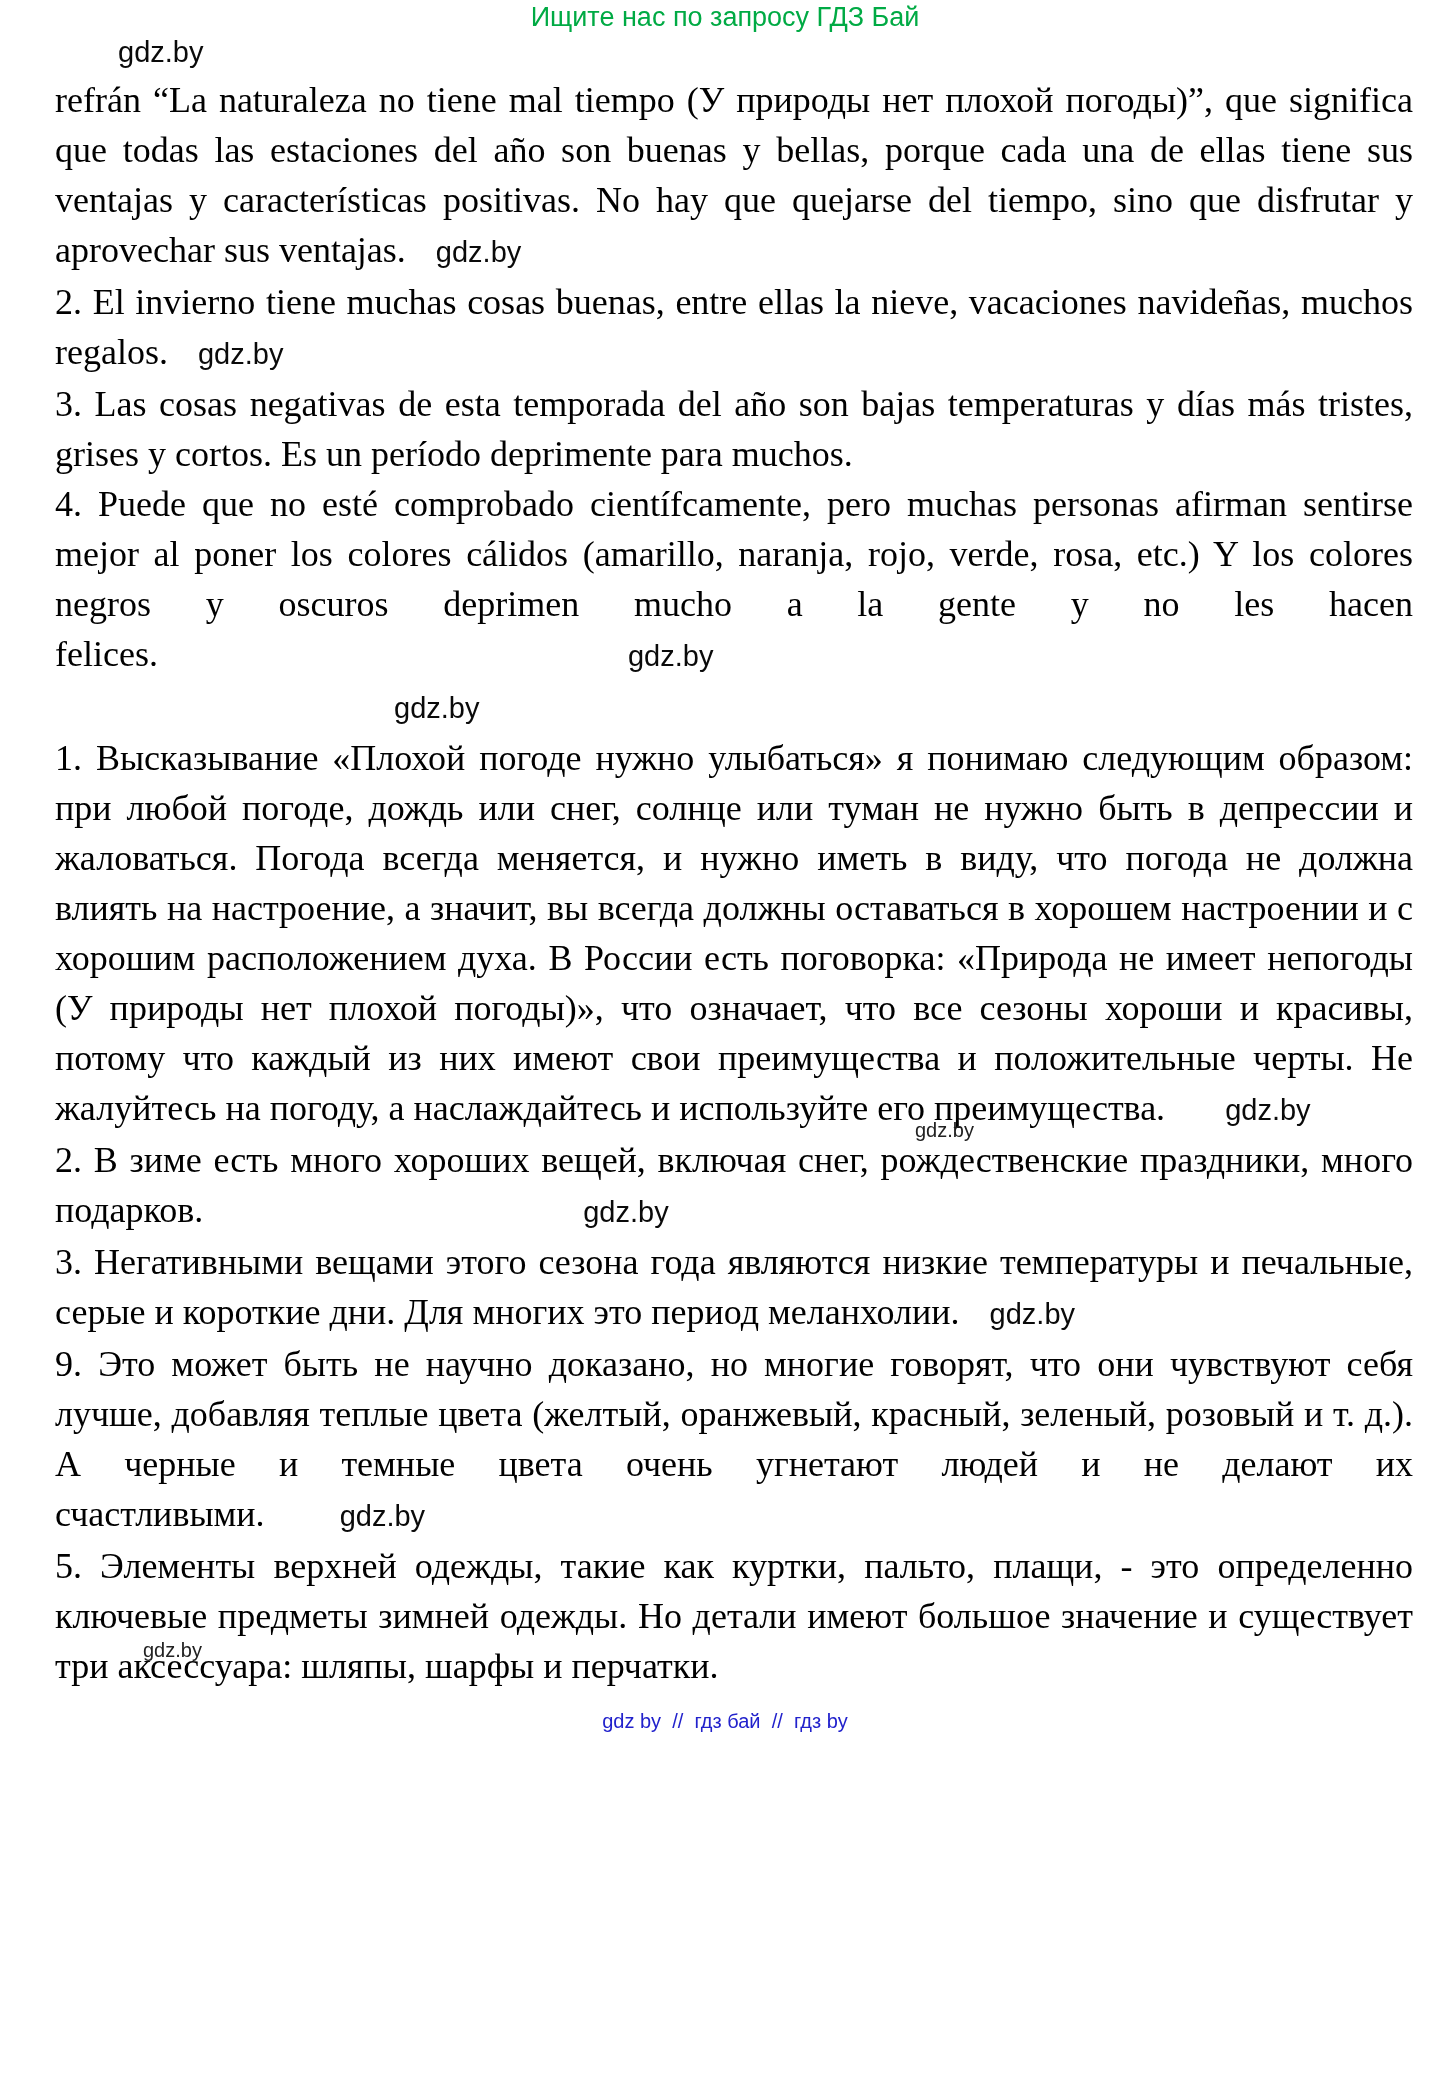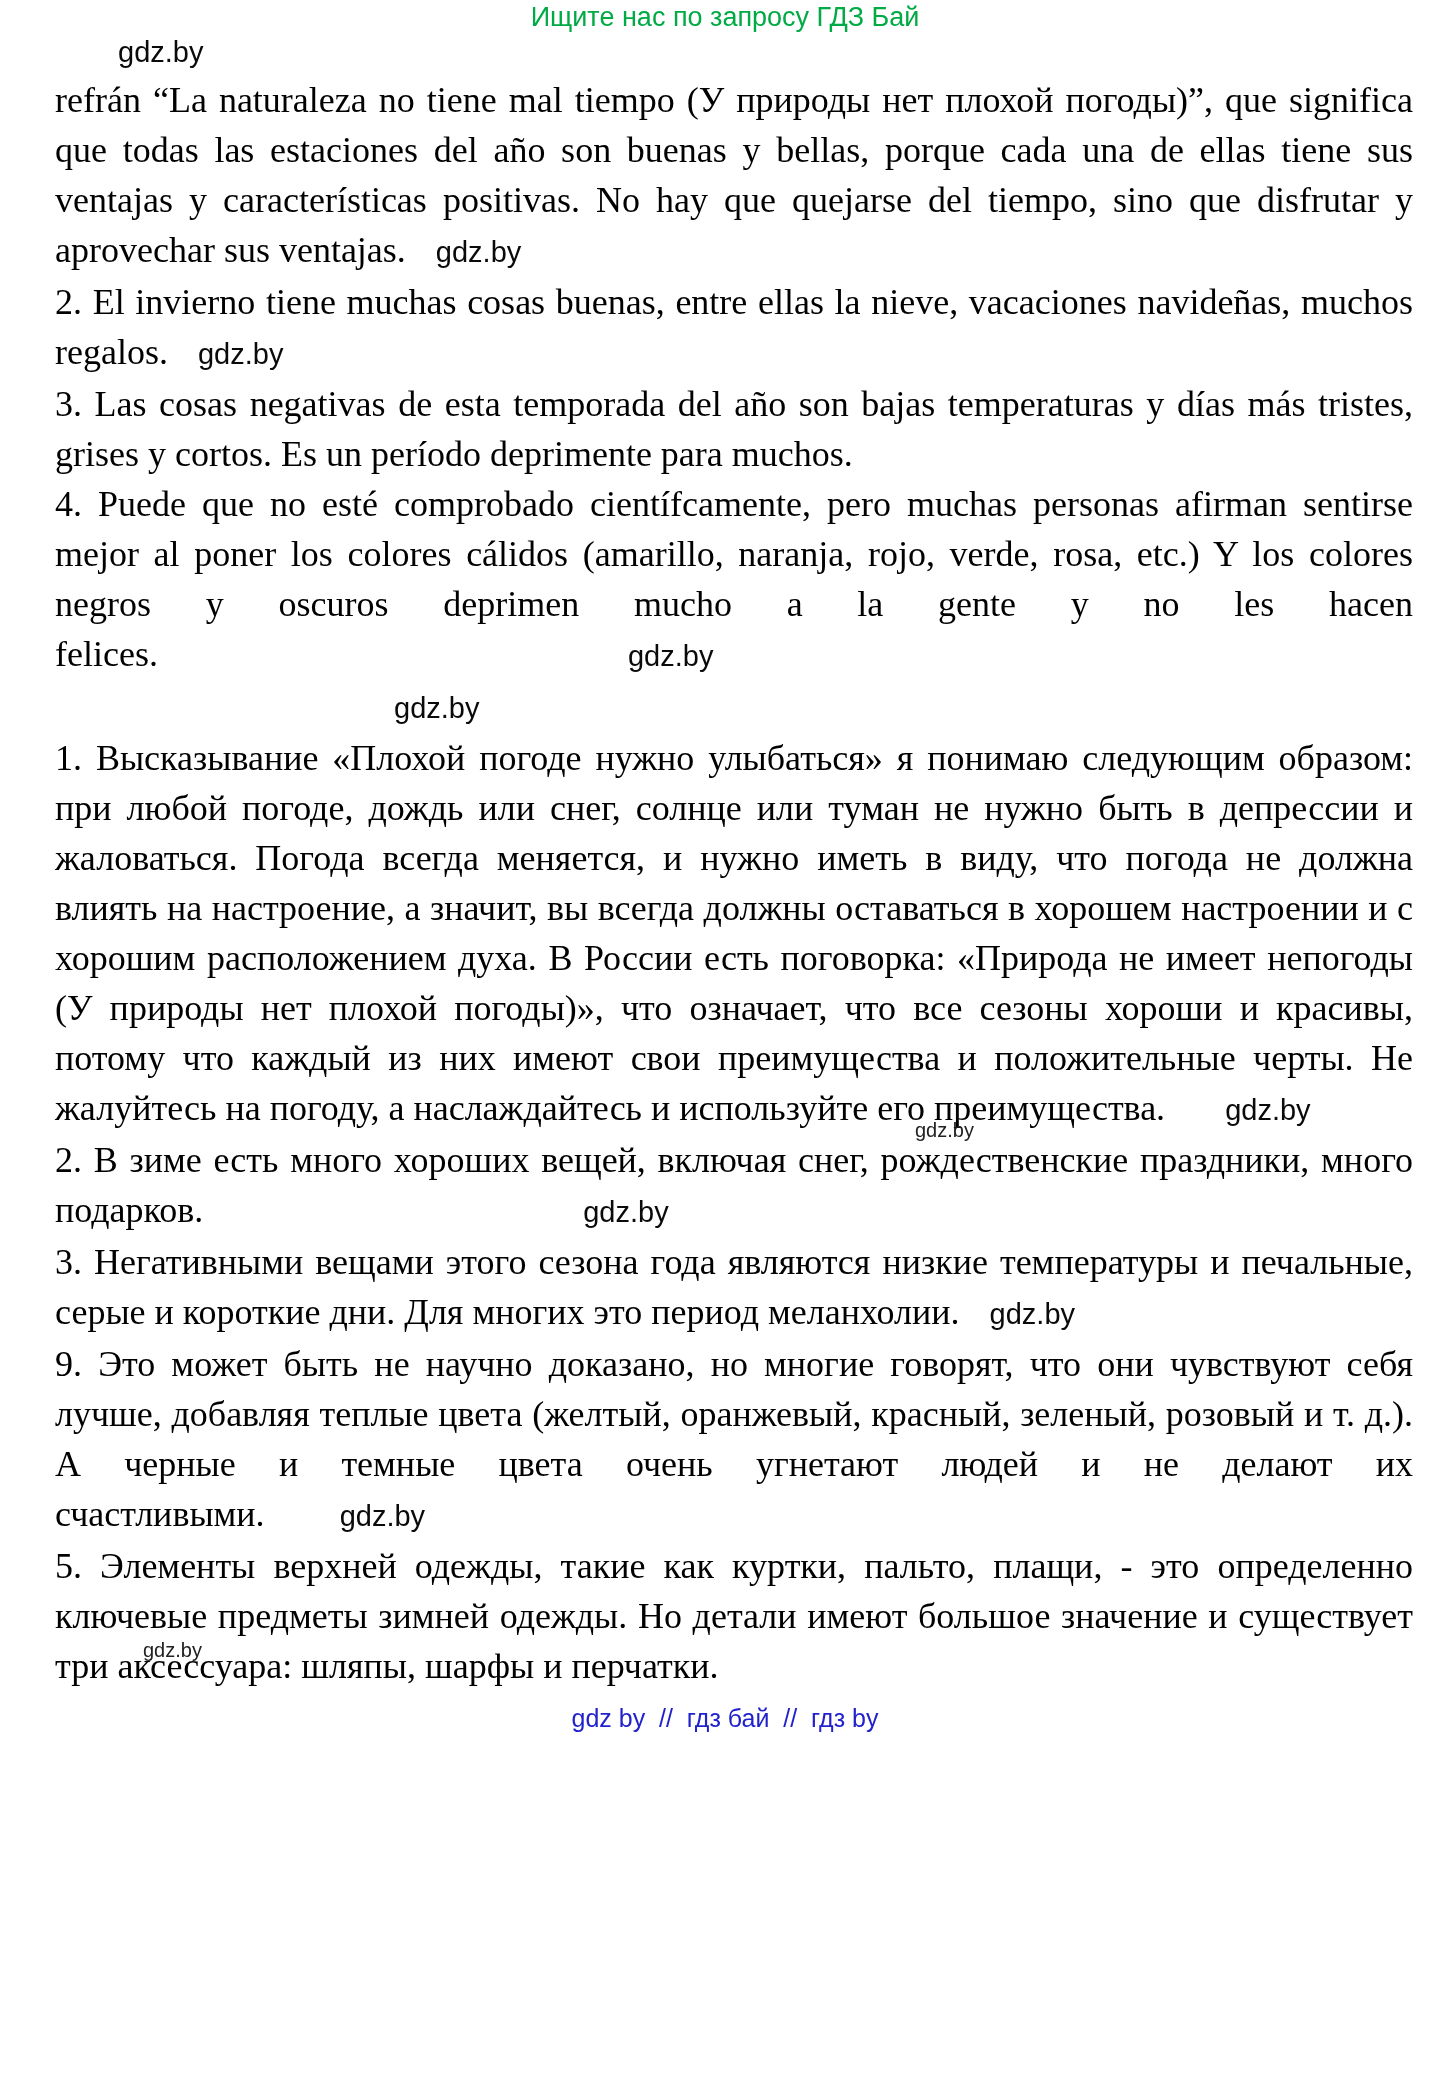--- a/index.html
+++ b/index.html
@@ -66,21 +66,21 @@
   }
   .tiny-wm-1 { left: 860px; top: 372px; }
   .tiny-wm-2 { left: 88px;  top: 84px; }
   .footer {
     position: absolute;
     bottom: 14px;
     left: 0;
     width: 100%;
     text-align: center;
     font-family: "Liberation Sans", sans-serif;
-    font-size: 25px;
+    font-size: 20px;
     color: #2222cc;
     white-space: pre;
   }
 </style>
 </head>
 <body>
 
 <div class="page">
 
   <div class="promo-header">Ищите нас по запросу ГДЗ Бай</div>

